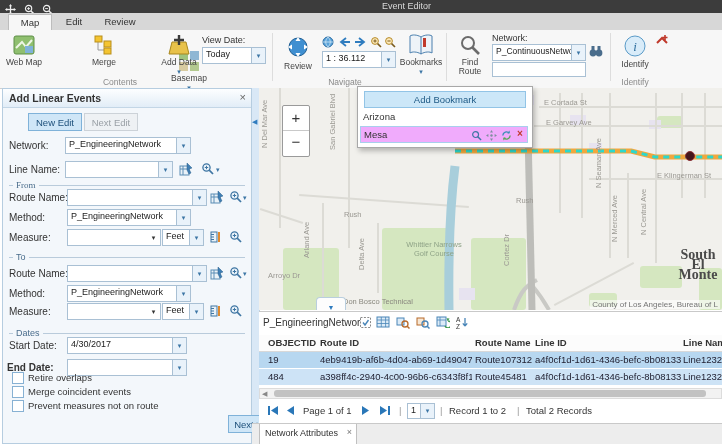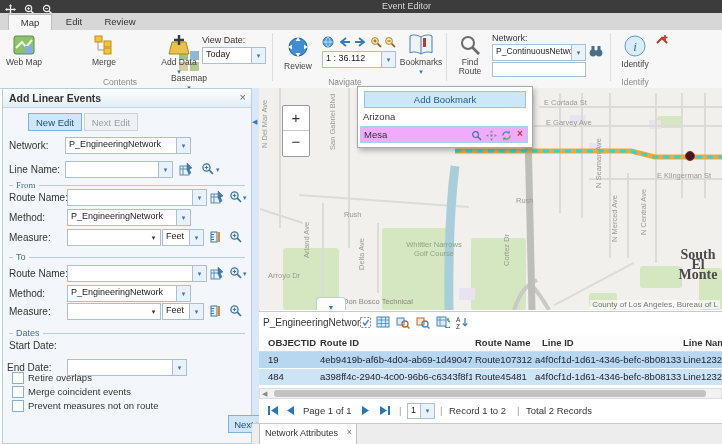--- a/index.html
+++ b/index.html
@@ -456,21 +456,25 @@
           <circle cx="5.5" cy="5.5" r="3.6" fill="#eaf3fa" stroke="#3f76a3" stroke-width="1.3"></circle>
           <line x1="8.2" y1="8.2" x2="12" y2="12" stroke="#3f76a3" stroke-width="1.7"></line>
           <path d="M3.8 5.5 h3.4 M5.5 3.8 v3.4" stroke="#3f76a3"></path>
         </svg>
       </span>
 
     <div class="legline" style="left:6px;top:244px;width:236px;"></div>
     <span class="legend" style="left:10px;top:239px;">Dates</span>
 
     <span class="abs lbl" style="left:6px;top:251px;">Start Date:</span>
-    <span class="abs lbl" style="left:4px;top:273px;">End Date:</span>
+    <div class="dd" style="left:64px;top:248px;width:118px;">
+      <span class="val">4/30/2017</span>
+      <span class="btn">▾</span>
+    </div>
+    <span class="abs lbl" style="left:4px;top:273px;font-weight:bold;">End Date:</span>
     <div class="dd" style="left:64px;top:270px;width:118px;">
       <span class="val"></span>
       <span class="btn">▾</span>
     </div>
 
     <span class="chk" style="left:9px;top:283px;"></span>
     <span class="chklbl" style="left:25px;top:283px;">Retire overlaps</span>
     <span class="chk" style="left:9px;top:297px;"></span>
     <span class="chklbl" style="left:25px;top:297px;">Merge coincident events</span>
     <span class="chk" style="left:9px;top:311px;"></span>
@@ -555,21 +559,21 @@
           <text x="0" y="6" font-size="6.5" fill="#333" font-family="Liberation Sans,sans-serif">A</text>
           <text x="0" y="13" font-size="6.5" fill="#333" font-family="Liberation Sans,sans-serif">Z</text>
           <path d="M9 2 v8 M9 10 l-2.2-2.6 M9 10 l2.2-2.6" stroke="#4a86b8" stroke-width="1.3" fill="none"></path>
         </svg>
       </span>
 
     <div class="abs" style="left:0;top:24px;width:463px;height:16px;background:#fcfcfc;border-bottom:1px solid #d8d8d8;">
       <span class="hcell" style="left:9px;top:2px;">OBJECTID</span>
       <span class="hcell" style="left:61px;top:2px;">Route ID</span>
       <span class="hcell" style="left:216px;top:2px;">Route Name</span>
-      <span class="hcell" style="left:276px;top:2px;margin-left:7px;">Line ID</span>
+      <span class="hcell" style="left:276px;top:2px;">Line ID</span>
       <span class="hcell" style="left:424px;top:2px;">Line Name</span>
     </div>
 
     <div class="abs" style="left:0;top:41px;width:463px;height:16px;background:#b7d7f0;">
       <span class="cell" style="left:9px;top:2px;">19</span>
       <span class="cell" style="left:61px;top:2px;width:152px;">4eb9419b-af6b-4d04-ab69-1d490476802b</span>
       <span class="cell" style="left:216px;top:2px;">Route107312</span>
       <span class="cell" style="left:276px;top:2px;width:146px;">a4f0cf1d-1d61-4346-befc-8b08133e681e</span>
       <span class="cell" style="left:424px;top:2px;">Line12320</span>
     </div>

